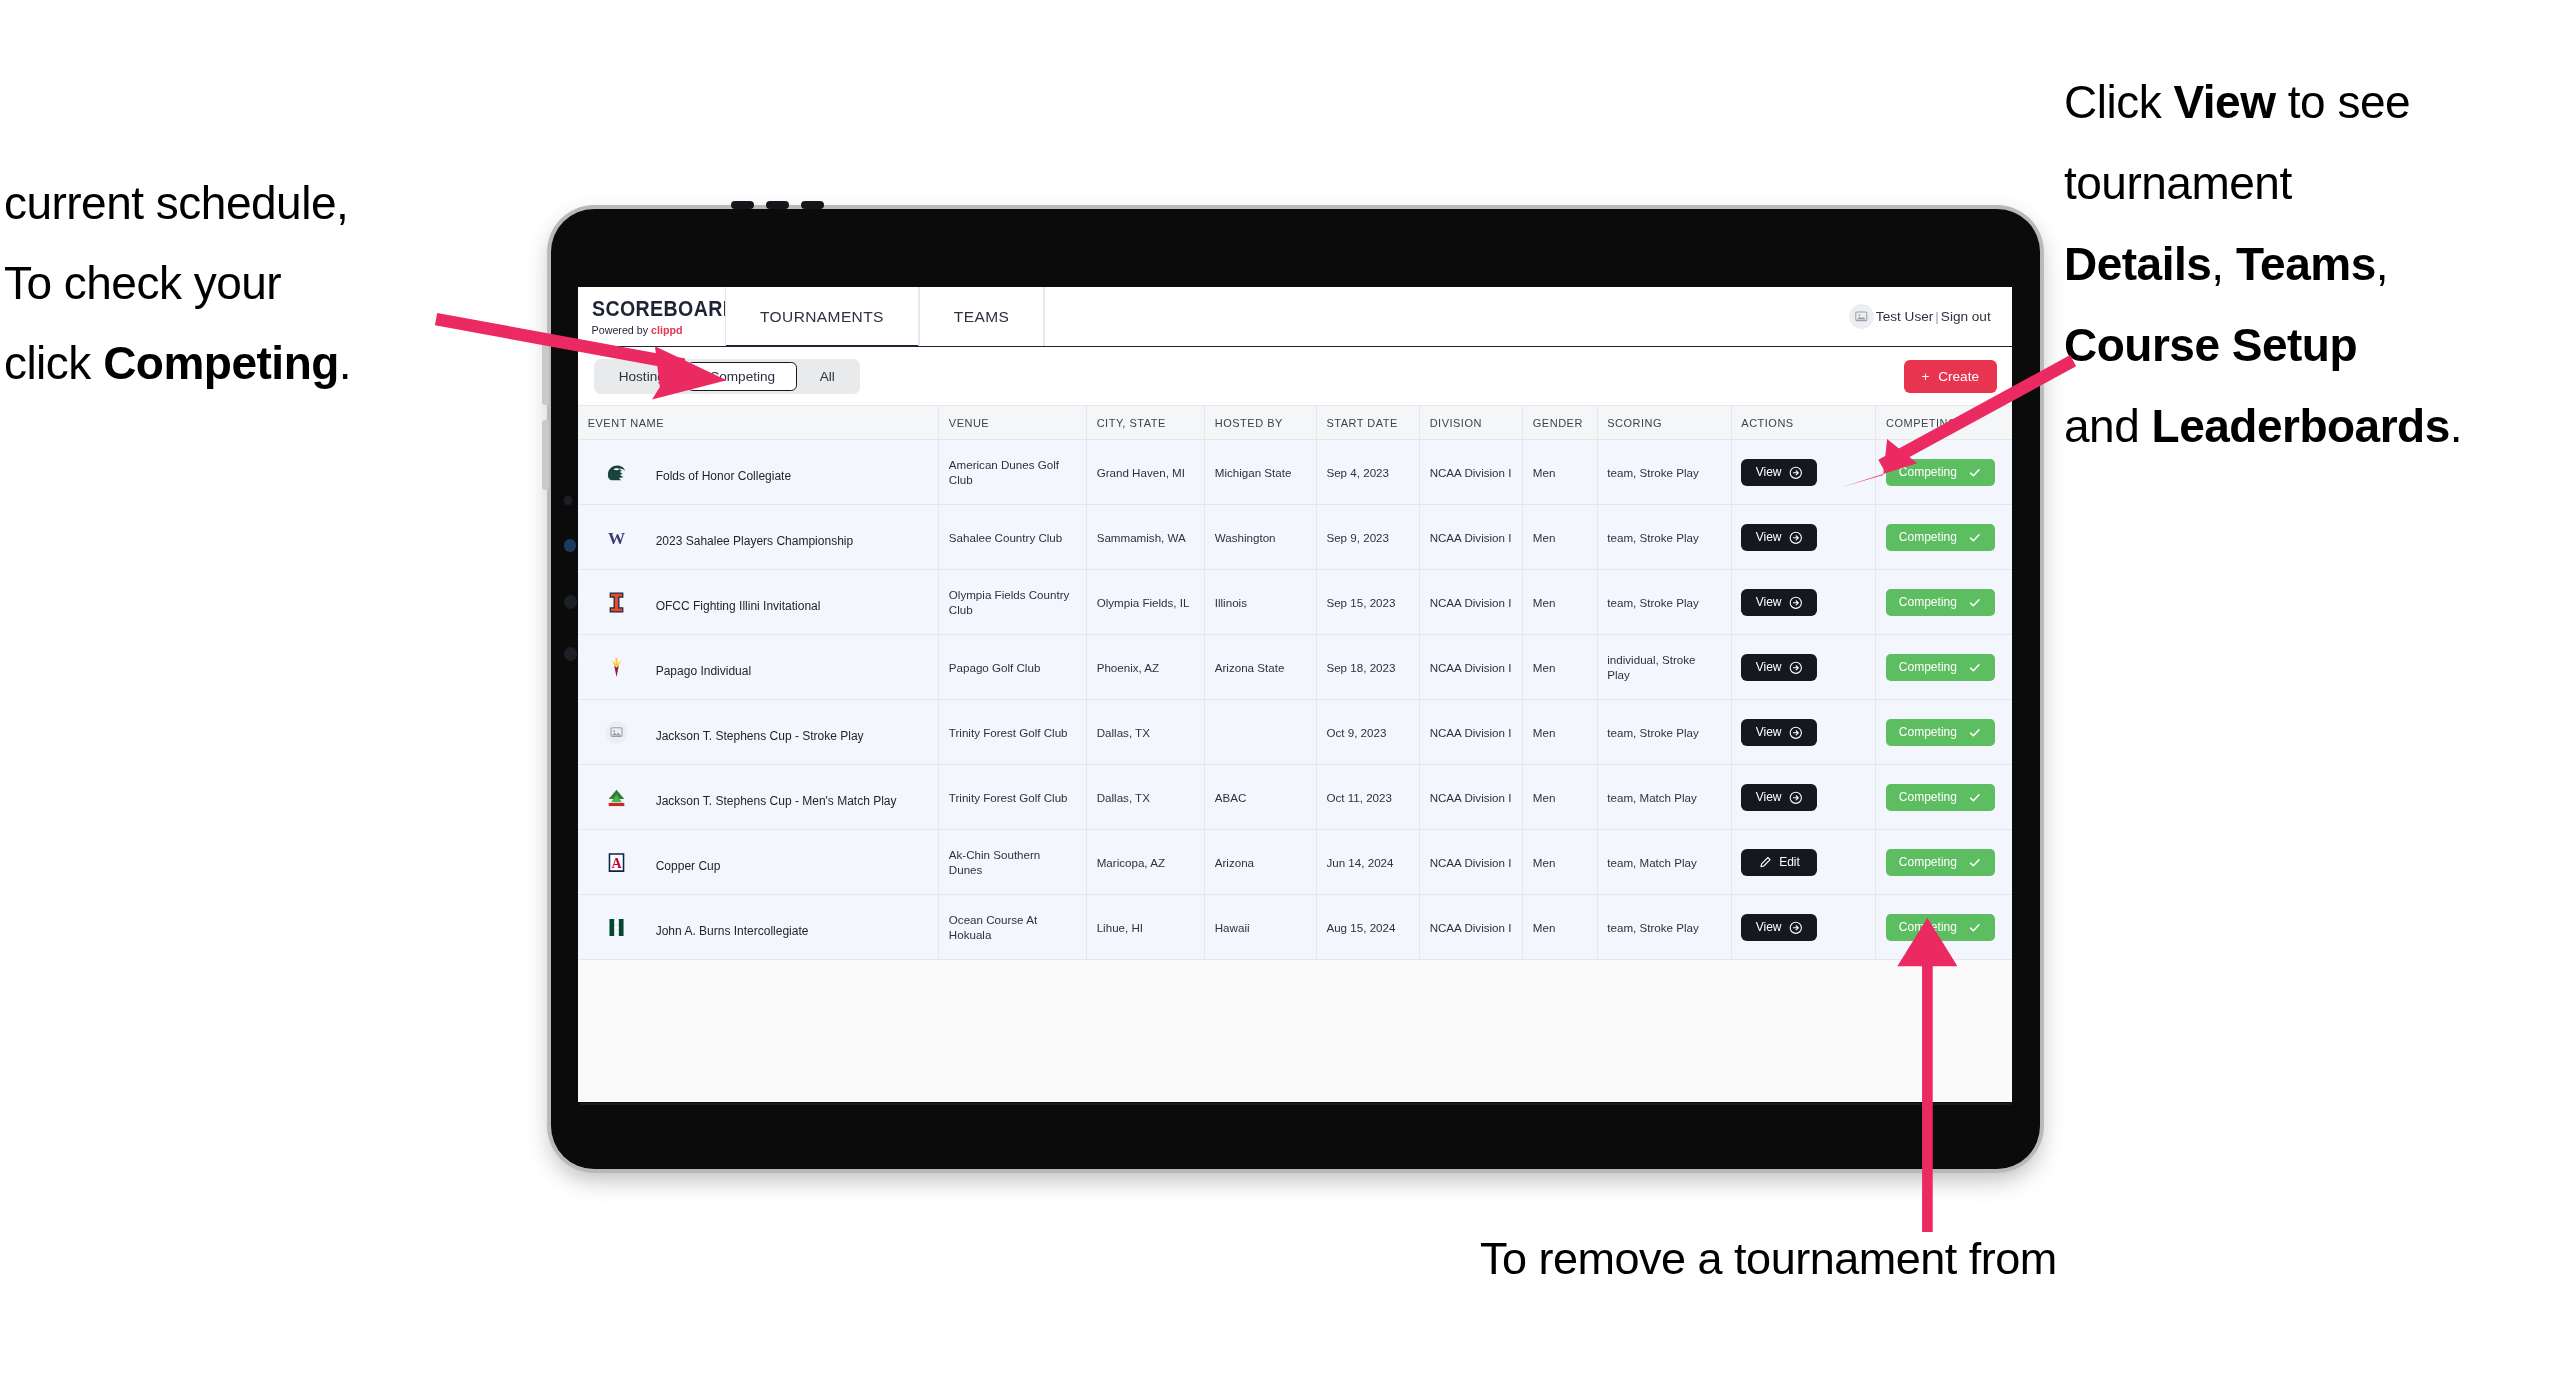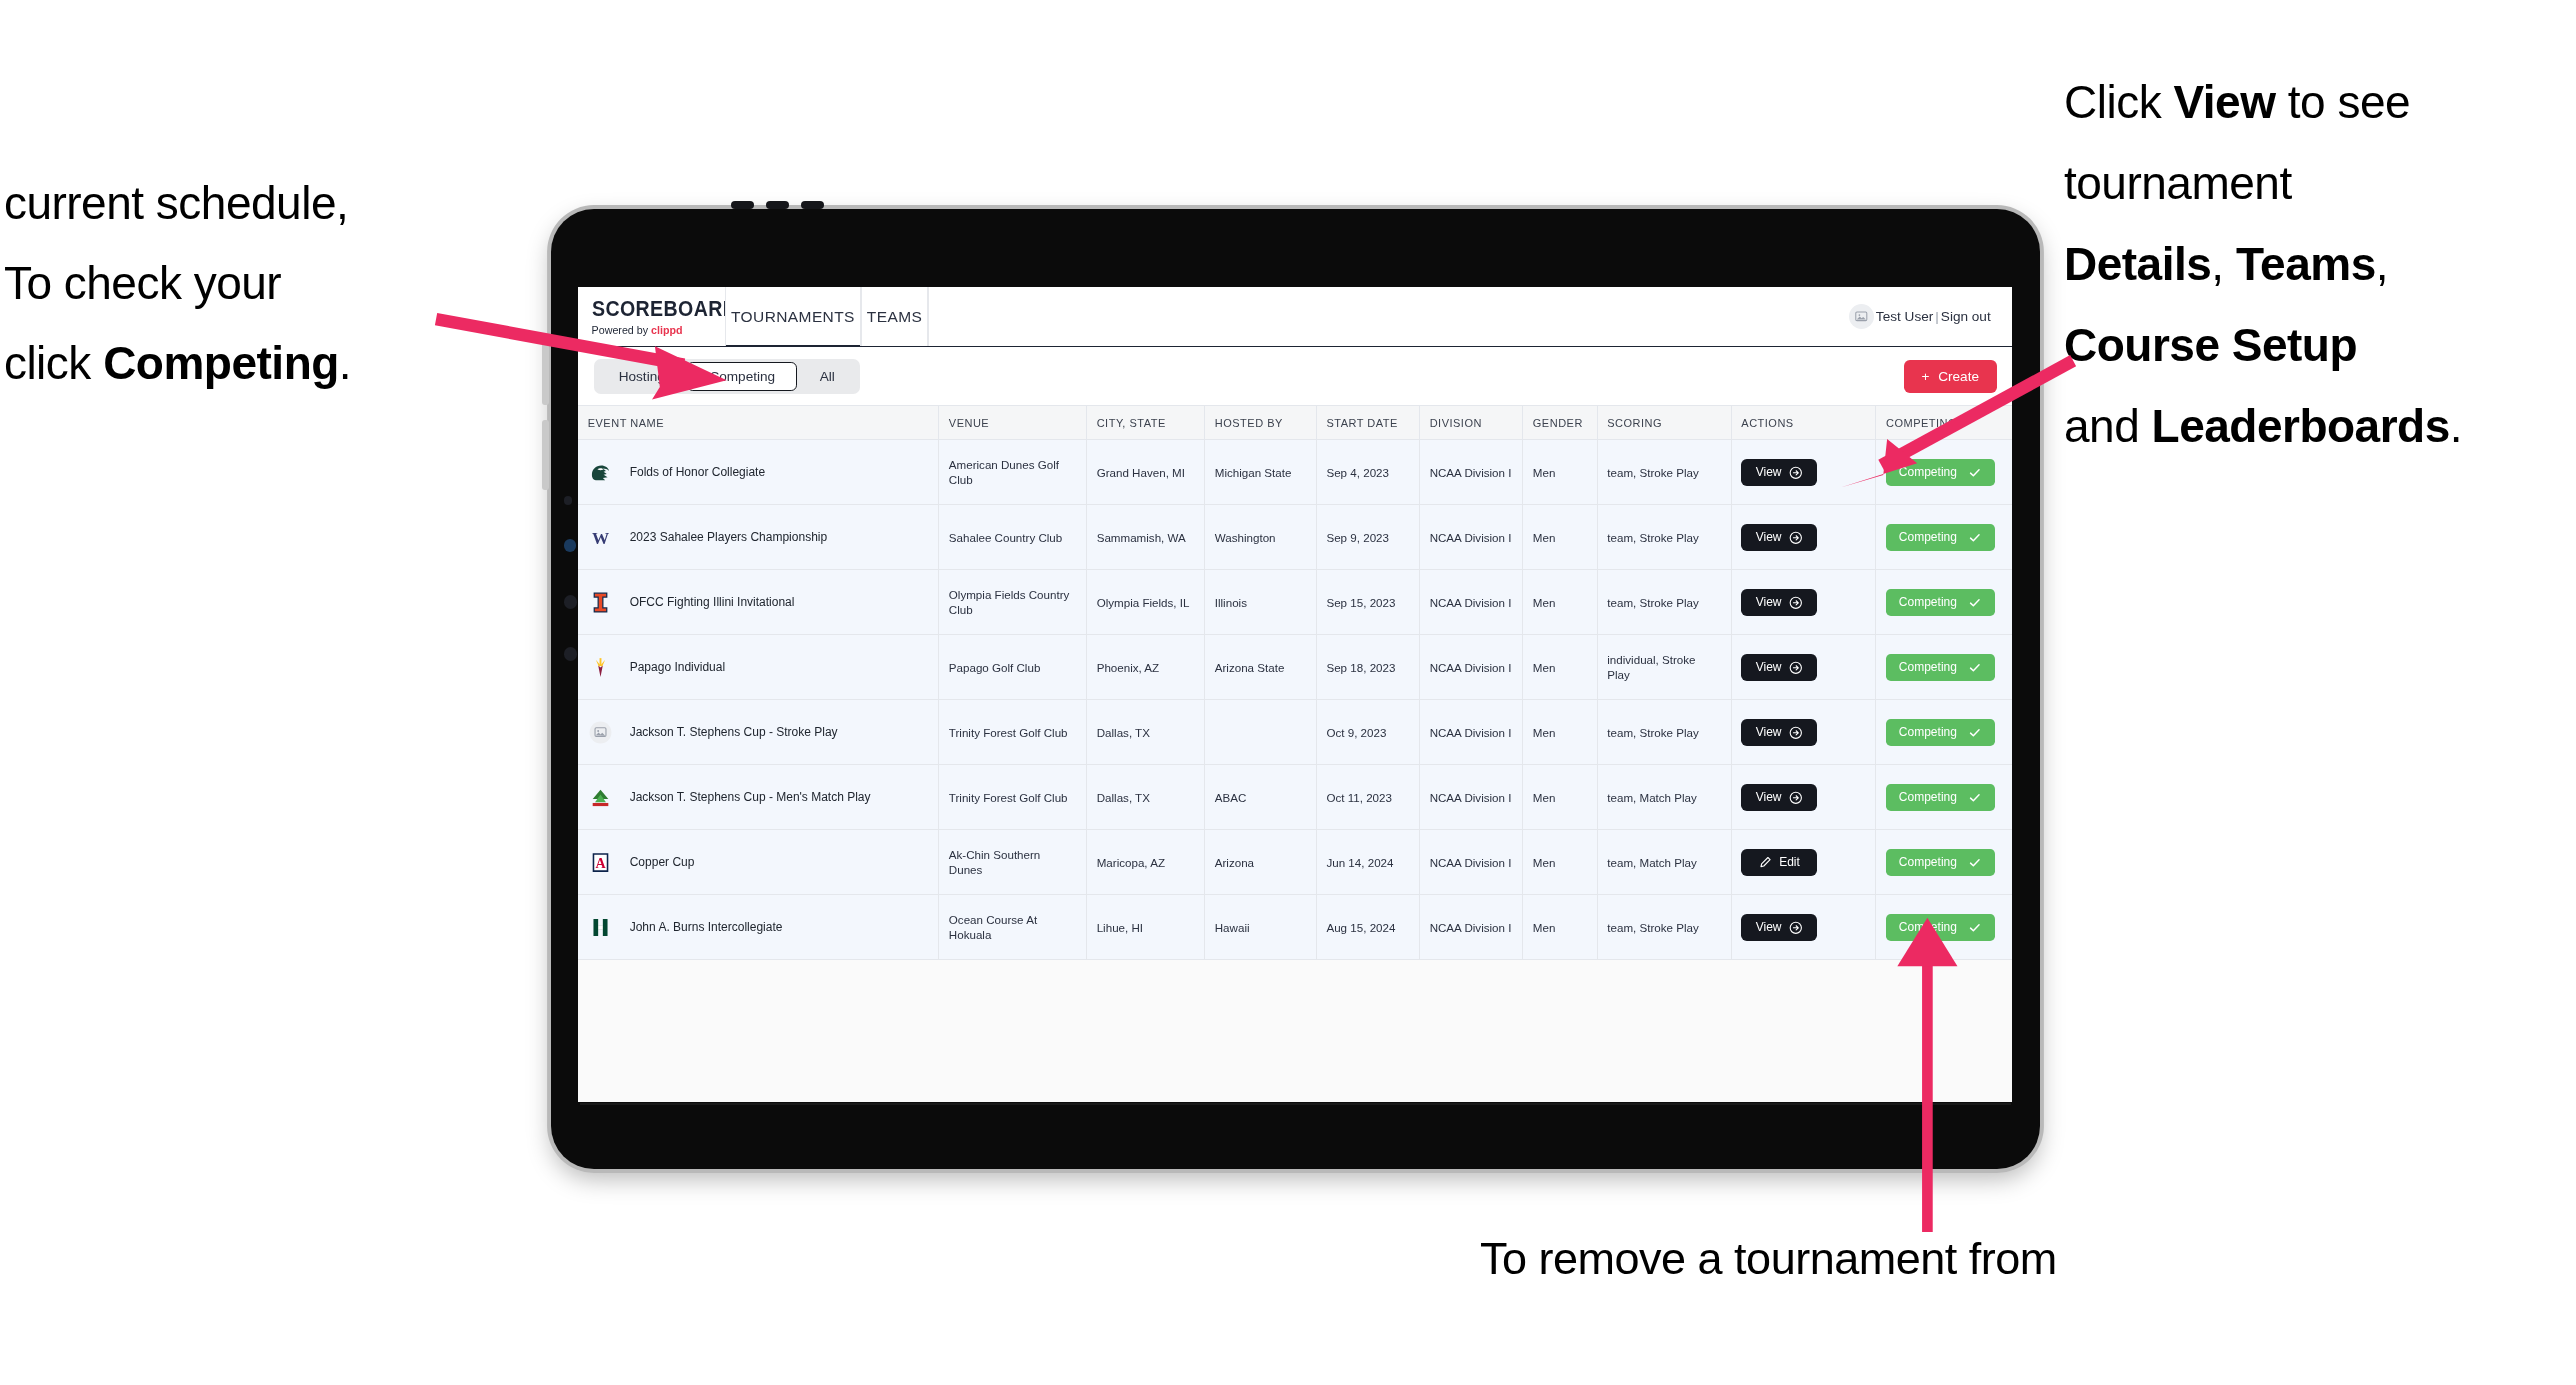--- a/index.html
+++ b/index.html
@@ -92,21 +92,21 @@
   #brand-title {
     font-size: 21.3px; font-weight: 700; color: #1d2433;
     letter-spacing: 0.4px; font-stretch: condensed;
     transform: scaleX(0.92); transform-origin: left center;
     font-family: "Liberation Sans Narrow", "Liberation Sans", sans-serif;
   }
   #brand-sub { font-size: 10.7px; color:#1d2433; margin-top: 1.9px; white-space: nowrap;}
   #brand-sub .clippd { color:#e8344e; font-weight:700; }
 
   .navtab {
-    display: flex; align-items: center; padding: 0 5px;
+    display: flex; align-items: center; padding: 0 34px;
     font-size: 15.5px; color: #2b3140; letter-spacing: 0.4px;
     border-right: 1px solid #e6e8ec;
     border-left: 1px solid #e6e8ec;
     position: relative; cursor: pointer;
     background: #fff;
   }
   .navtab.active::after {
     content:""; position: absolute; left: 0; right: 0; bottom: -1.9px;
     height: 2.9px; background: #1d2433;
   }
@@ -170,21 +170,21 @@
     padding: 9.7px 9.7px;
     border-bottom: 1px solid #e4e7ec;
     border-right: 1px solid #e4e7ec;
     vertical-align: middle;
     line-height: 15.5px;
   }
   #tourney tbody td:last-child { border-right: none; }
   #tourney tbody tr { height: 65px; }
 
   td.c-event { }
-  .event-cell { display: flex; align-items: center; gap: 17px; }
+  .event-cell { display: flex; align-items: flex-end; gap: 27px; margin-left: 16px; }
   .team-logo {
     width: 25px; height: 25px; flex: none;
     display: flex; align-items: center; justify-content: center;
   }
   .event-name { font-size: 12px; color:#20262f; }
 
   
   .btn-dark {
     display: inline-flex; align-items: center; justify-content: center; gap: 7.8px;
     background: #15181f; color: #fff;

